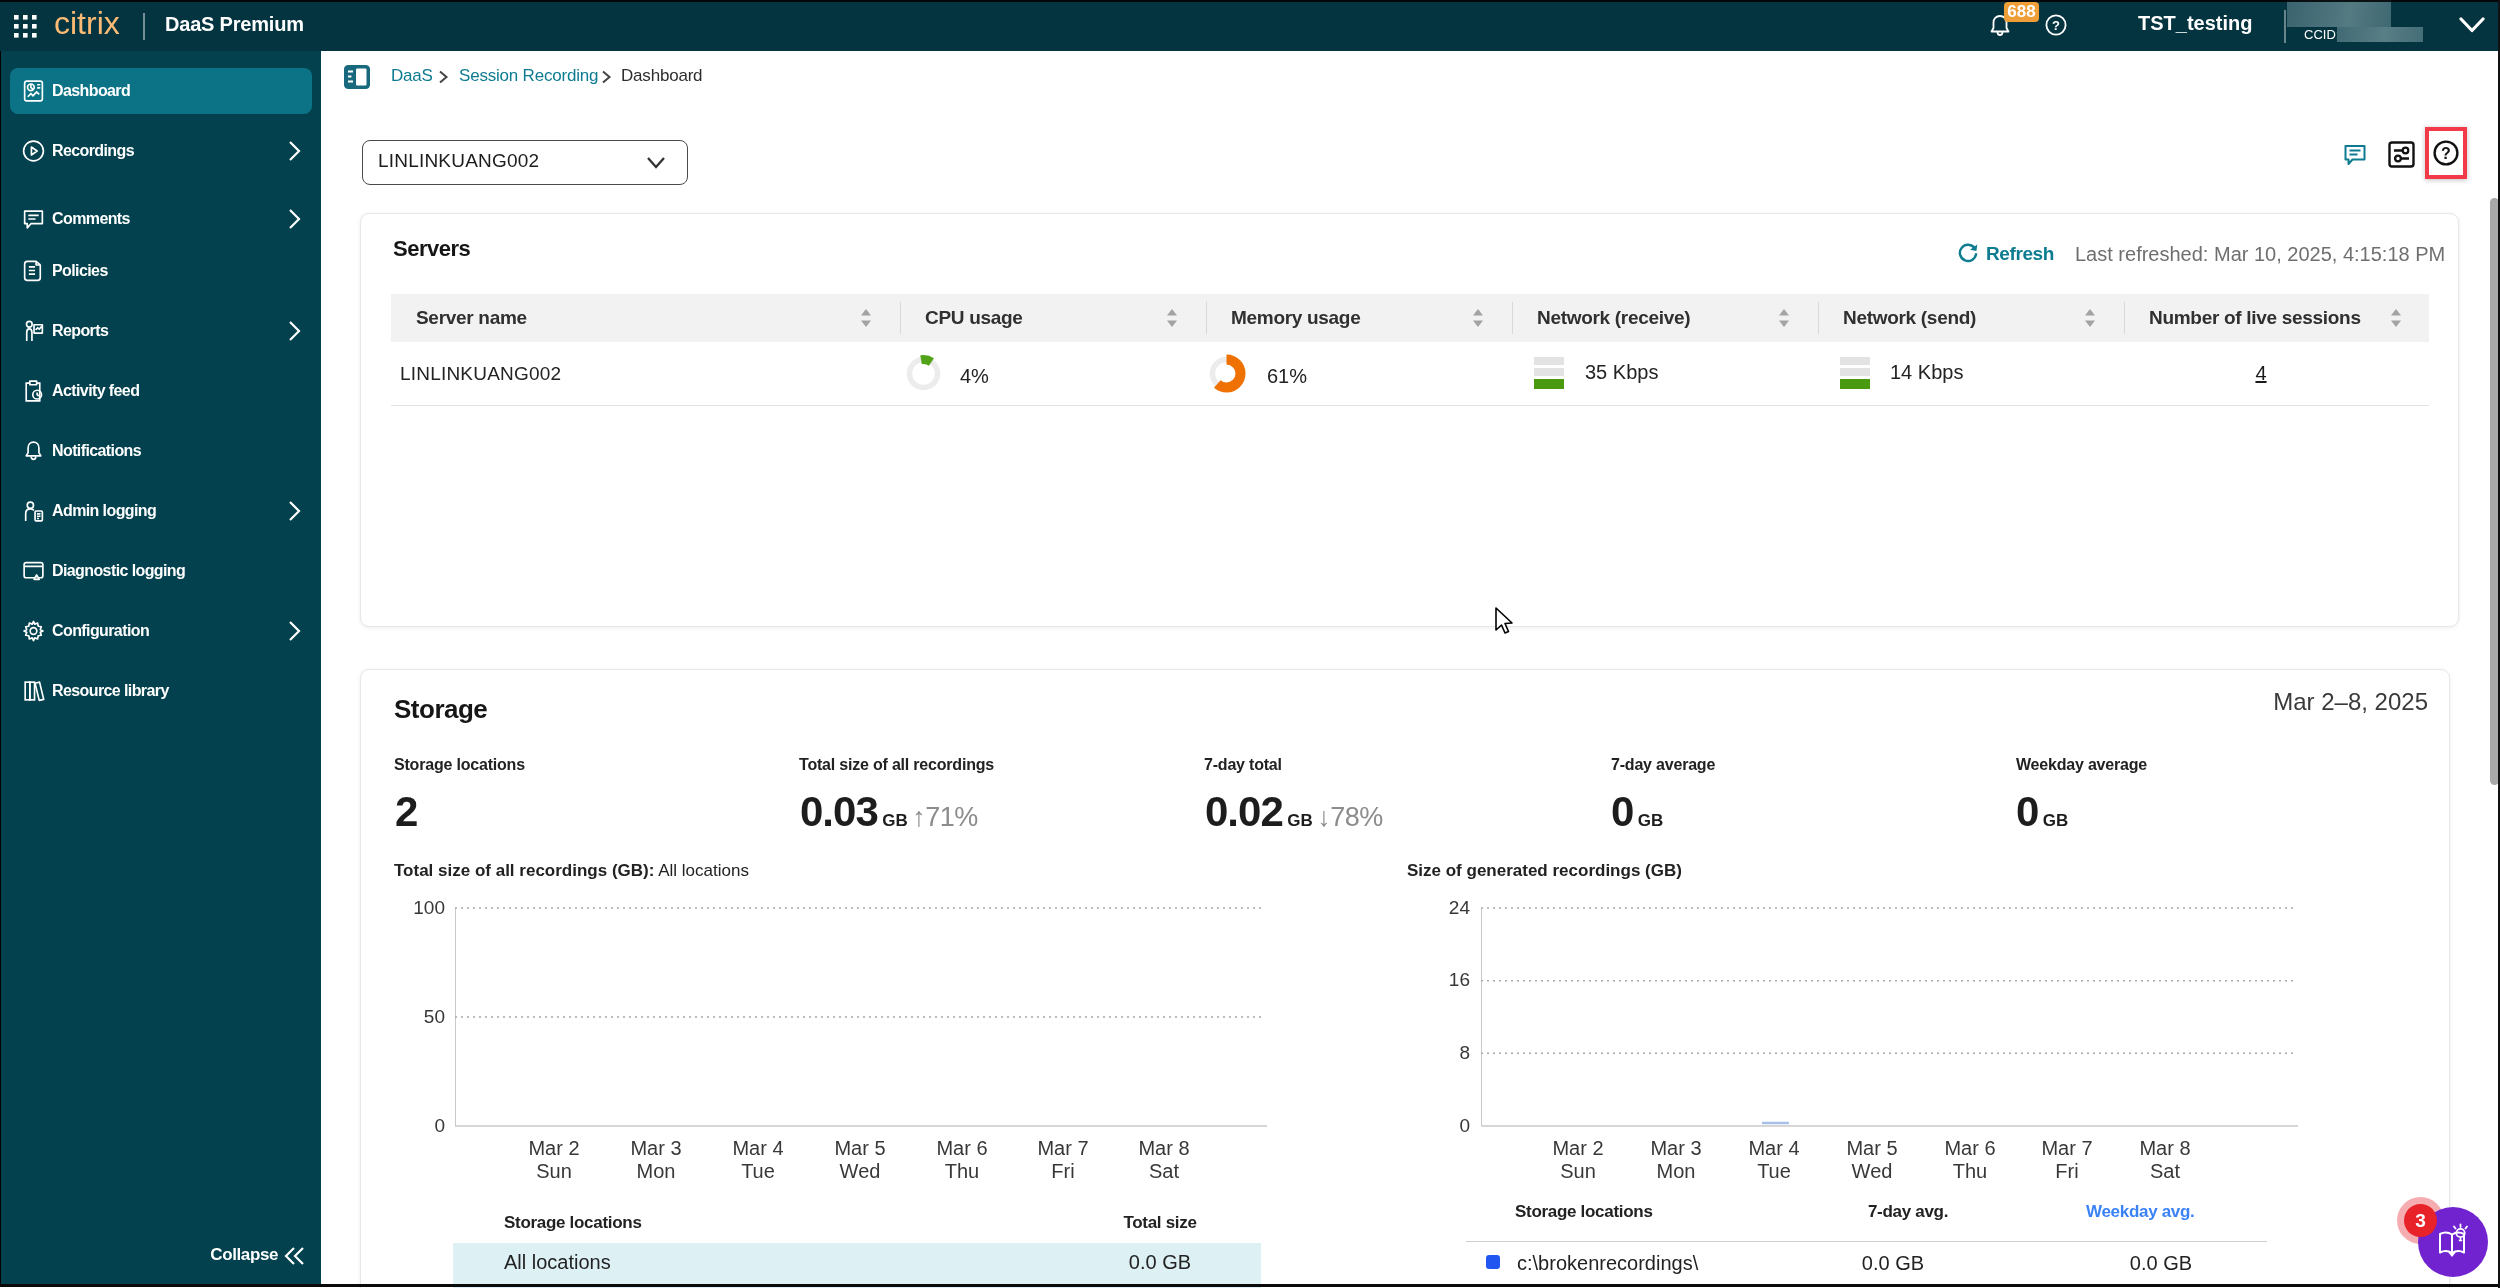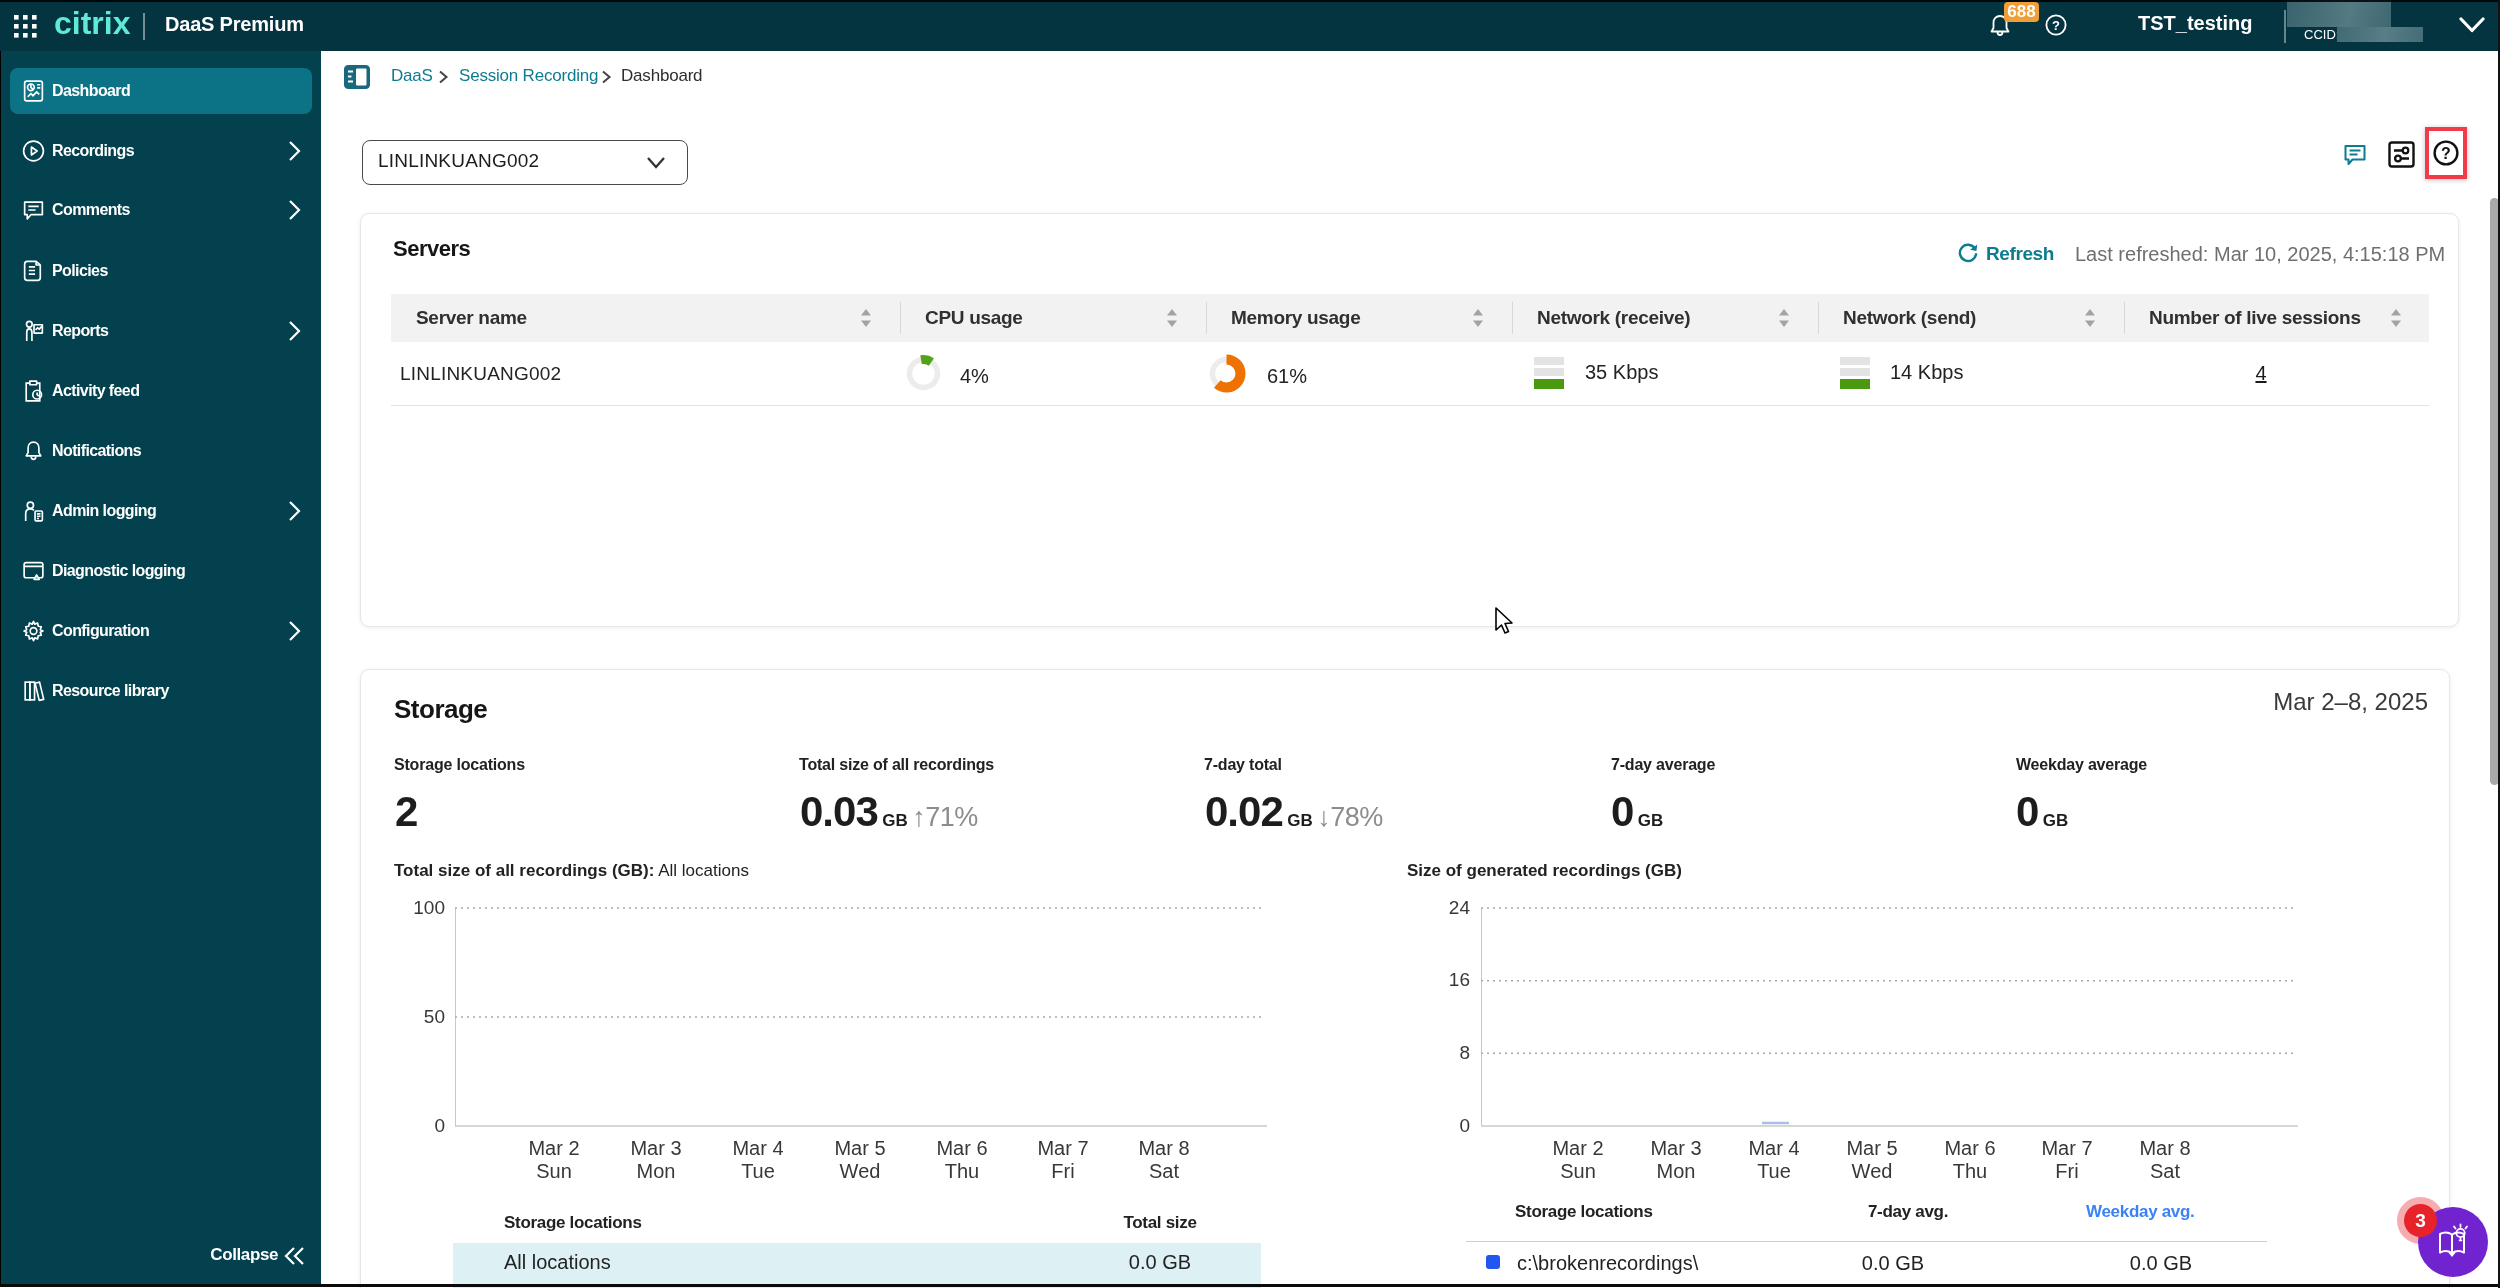--- a/index.html
+++ b/index.html
@@ -39,21 +39,21 @@
         <rect x="9" y="0" width="4.6" height="4.6"></rect>
         <rect x="18" y="0" width="4.6" height="4.6"></rect>
       <rect x="0" y="9" width="4.6" height="4.6"></rect>
         <rect x="9" y="9" width="4.6" height="4.6"></rect>
         <rect x="18" y="9" width="4.6" height="4.6"></rect>
       <rect x="0" y="18" width="4.6" height="4.6"></rect>
         <rect x="9" y="18" width="4.6" height="4.6"></rect>
         <rect x="18" y="18" width="4.6" height="4.6"></rect>
     </g>
   </svg>
-  <div class="abs" style="left:54px;top:5px;color:#5eead4;font-size:32px;font-weight:700;letter-spacing:0px;">citrix</div>
+  <div class="abs" style="left:54px;top:5px;color:#fdba74;font-size:32px;font-weight:400;letter-spacing:0px;">citrix</div>
   <div class="abs" style="left:143px;top:13px;width:1.5px;height:27px;background:rgba(255,255,255,0.45)"></div>
   <div class="abs" style="left:165px;top:13px;color:#fff;font-size:20px;font-weight:700;letter-spacing:-0.2px;">DaaS Premium</div>
   <svg class="abs" style="left:1988px;top:13px" width="24" height="25" viewBox="0 0 24 25">
     <path d="M12 3 C8 3 5.5 6 5.5 9.5 L5.5 15 L3.5 18.5 L20.5 18.5 L18.5 15 L18.5 9.5 C18.5 6 16 3 12 3 Z" fill="none" stroke="#fff" stroke-width="1.8" stroke-linejoin="round"></path>
     <path d="M9.5 19 C9.5 21 10.5 22 12 22 C13.5 22 14.5 21 14.5 19" fill="none" stroke="#fff" stroke-width="1.8"></path>
   </svg>
   <div class="abs" style="left:2004px;top:2px;width:35px;height:20px;background:#f09e38;border-radius:4px;color:#fff;font-size:17px;font-weight:700;text-align:center;line-height:20px;">688</div>
   <svg class="abs" style="left:2045px;top:14px" width="22" height="22" viewBox="0 0 22 22">
     <circle cx="11" cy="11" r="9.6" fill="none" stroke="#fff" stroke-width="1.8"></circle>
     <text x="11" y="15.5" font-size="13" font-weight="700" fill="#fff" text-anchor="middle" font-family="Liberation Sans">?</text>
@@ -83,21 +83,21 @@
   <div class="navitem" style="top:78px;">
     <svg class="icn" width="25" height="25" viewBox="0 0 24 24" fill="none" stroke="#fff" stroke-width="1.6">
       <circle cx="12" cy="12" r="9.5"></circle>
         <path d="M10 8.2 L15.5 12 L10 15.8 Z" stroke-linejoin="round"></path>
     </svg>
     <div class="lbl">Recordings</div>
     <svg class="chev" width="13" height="22" viewBox="0 0 13 22">
         <polyline points="2,2 11,11 2,20" fill="none" stroke="#fff" stroke-width="2.2"></polyline>
       </svg>
   </div>
-  <div class="navitem" style="top:137px;">
+  <div class="navitem" style="top:146px;">
     <svg class="icn" width="25" height="25" viewBox="0 0 24 24" fill="none" stroke="#fff" stroke-width="1.6">
       <path d="M3.5 4.5 h17 v12 h-11 l-3.5 4 v-4 h-2.5 Z" stroke-linejoin="round"></path>
       <path d="M7 8.5 h10 M7 12 h7"></path>
     </svg>
     <div class="lbl">Comments</div>
     <svg class="chev" width="13" height="22" viewBox="0 0 13 22">
         <polyline points="2,2 11,11 2,20" fill="none" stroke="#fff" stroke-width="2.2"></polyline>
       </svg>
   </div>
   <div class="navitem" style="top:198px;">

